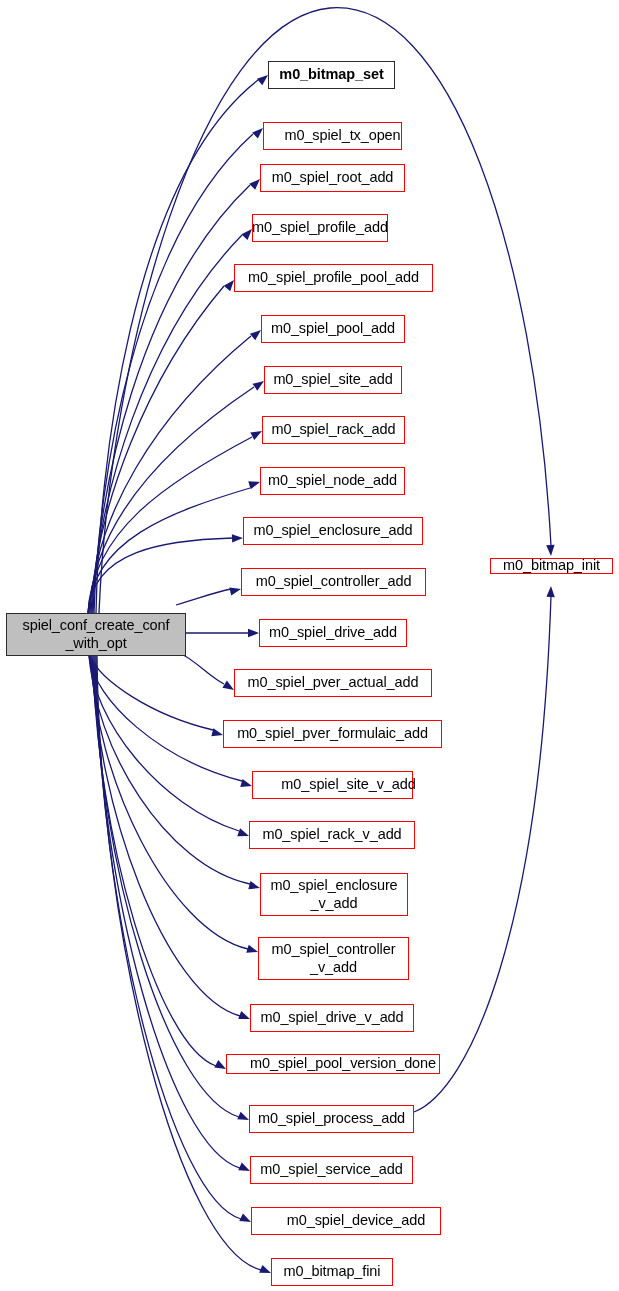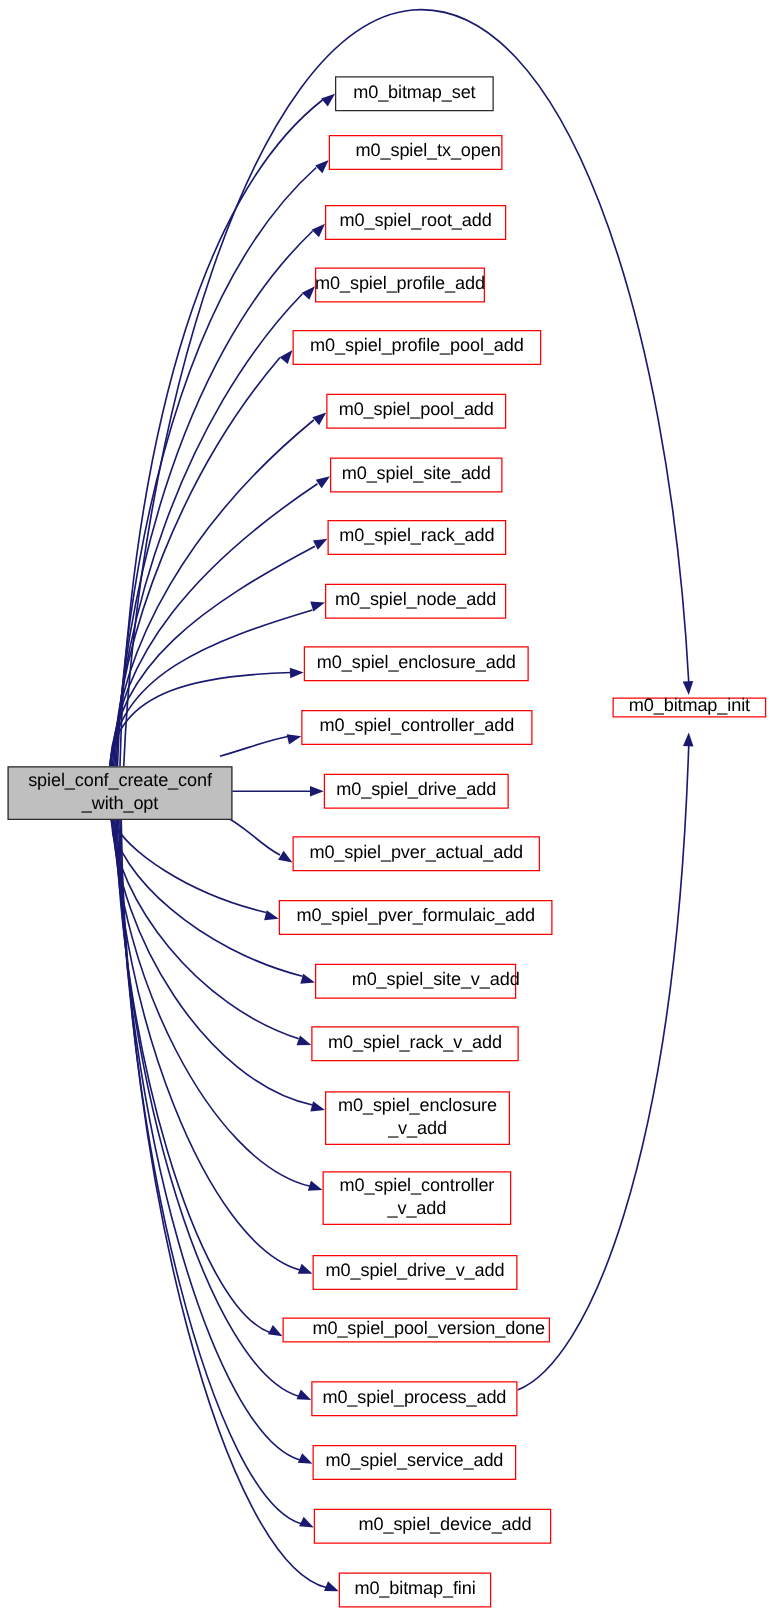--- a/index.html
+++ b/index.html
@@ -33,20 +33,21 @@
     font-size: 14.5px;
     line-height: 1.22;
     color: #000000;
     background: #ffffff;
     border: 1.4px solid #ff0000;
     white-space: pre;
     letter-spacing: -0.1px;
   }
   .node.plain {
     border-color: #2b2b2b;
+    font-weight: bold;
   }
   .node.root {
     background: #bfbfbf;
     border-color: #2b2b2b;
   }
 </style>
 </head>
 <body>
 
 <div id="canvas">
@@ -100,21 +101,21 @@
       <path d="M97,656 C100,940 180,1250 261,1270" fill="none" stroke="#191970" stroke-width="1.3"></path>
       <polygon points="271,1273 259.2285033589684,1272.7319201048522 262.4026881815828,1264.9547386930626" fill="#191970"></polygon>
       <path d="M99,613 C110,350 200,20 330,8 C450,-2 535,250 551,546" fill="none" stroke="#191970" stroke-width="1.3"></path>
       <polygon points="551,556 546.176686892553,545.2586941823849 554.5628896044569,544.7774415721524" fill="#191970"></polygon>
       <path d="M414,1112 C470,1090 540,930 551,596" fill="none" stroke="#191970" stroke-width="1.3"></path>
       <polygon points="551,586 554.8094381178489,597.1412827459983 546.4146638641851,596.8450307755022" fill="#191970"></polygon>
     </svg>
 <div class="node root" style="left: 6px; top: 613px; width: 180px; height: 43px;">spiel_conf_create_conf
 _with_opt</div>
     <div class="node plain" style="left: 268px; top: 61px; width: 127px; height: 28px;">m0_bitmap_set</div>
-    <div class="node" style="left: 263px; top: 108px; width: 139px; height: 28px; padding-left: 20px;">m0_spiel_tx_open</div>
+    <div class="node" style="left: 263px; top: 122px; width: 139px; height: 28px; padding-left: 20px;">m0_spiel_tx_open</div>
     <div class="node" style="left: 260px; top: 164px; width: 145px; height: 28px;">m0_spiel_root_add</div>
     <div class="node" style="left: 252px; top: 214px; width: 136px; height: 28px;">m0_spiel_profile_add</div>
     <div class="node" style="left: 234px; top: 264px; width: 199px; height: 28px;">m0_spiel_profile_pool_add</div>
     <div class="node" style="left: 261px; top: 315px; width: 144px; height: 28px;">m0_spiel_pool_add</div>
     <div class="node" style="left: 264px; top: 366px; width: 138px; height: 28px;">m0_spiel_site_add</div>
     <div class="node" style="left: 262px; top: 416px; width: 143px; height: 28px;">m0_spiel_rack_add</div>
     <div class="node" style="left: 260px; top: 467px; width: 145px; height: 28px;">m0_spiel_node_add</div>
     <div class="node" style="left: 243px; top: 517px; width: 180px; height: 28px;">m0_spiel_enclosure_add</div>
     <div class="node" style="left: 241px; top: 568px; width: 185px; height: 28px;">m0_spiel_controller_add</div>
     <div class="node" style="left: 259px; top: 619px; width: 148px; height: 28px;">m0_spiel_drive_add</div>

